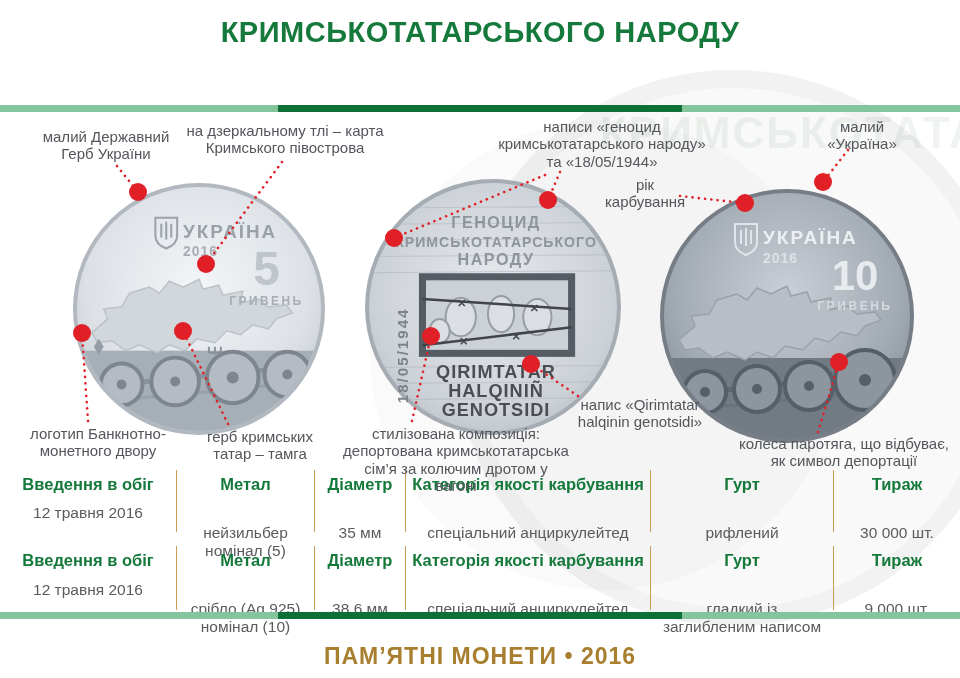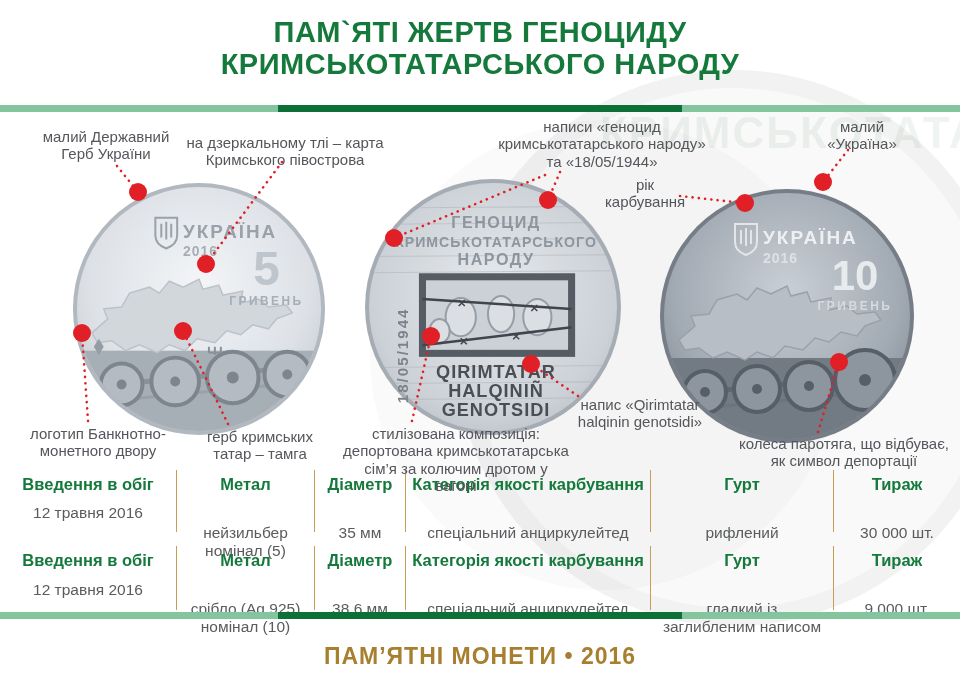--- a/index.html
+++ b/index.html
@@ -45,21 +45,20 @@
   
   .footer{position:absolute;left:0;right:0;top:634px;height:44px;display:flex;align-items:center;
           justify-content:center;z-index:40;color:#a87e2f;font-weight:bold;font-size:23px;letter-spacing:1px;}
 </style>
 </head>
 <body>
 
 <div class="page">
 
   <div class="title">
-    <div>ПАМ`ЯТІ ЖЕРТВ ГЕНОЦИДУ</div>
     <div>КРИМСЬКОТАТАРСЬКОГО НАРОДУ</div>
   </div>
 
   <div class="ghost g1"></div>
   <div class="ghost g2"></div>
   <div class="ghost-text">КРИМСЬКОТАТАРСЬКОГО</div>
 
   <div class="band top">
     <div class="seg-light"></div>
     <div class="seg-dark"></div>
@@ -223,21 +222,21 @@
       <circle class="dot" cx="431" cy="336" r="9"></circle>
         <circle class="dot" cx="531" cy="364" r="9"></circle>
       <circle class="dot" cx="823" cy="182" r="9"></circle>
         <circle class="dot" cx="745" cy="203" r="9"></circle>
       <circle class="dot" cx="839" cy="362" r="9"></circle>
     </g>
   </svg>
 
   <div class="ann" style="left:20px;top:128px;width:172px;">малий Державний
 Герб України</div>
-  <div class="ann" style="left:183px;top:122px;width:204px;margin-top:12px;">на дзеркальному тлі – карта
+  <div class="ann" style="left:183px;top:122px;width:204px;">на дзеркальному тлі – карта
 Кримського півострова</div>
   <div class="ann" style="left:492px;top:118px;width:220px;">написи «геноцид
 кримськотатарського народу»
 та «18/05/1944»</div>
   <div class="ann" style="left:808px;top:118px;width:108px;">малий
 «Україна»</div>
   <div class="ann" style="left:593px;top:176px;width:104px;">рік
 карбування</div>
   <div class="ann" style="left:12px;top:425px;width:172px;">логотип Банкнотно-
 монетного двору</div>

